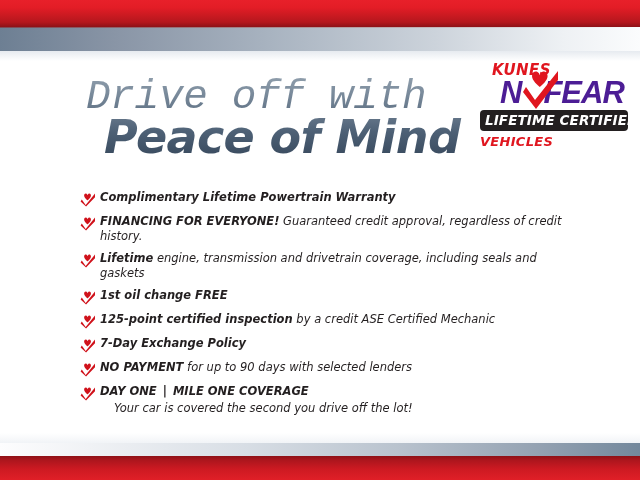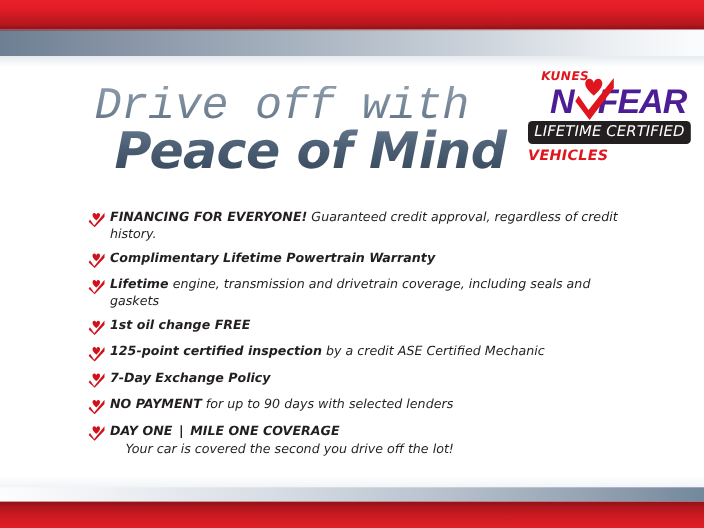--- a/index.html
+++ b/index.html
@@ -112,21 +112,21 @@
     position: absolute;
     left: 480px;
     top: 64px;
     width: 148px;
     text-align: center;
   }
   .logo-kunes {
     font-family: "DejaVu Sans", sans-serif;
     font-weight: bold;
     font-style: italic;
-    font-size: 11px;
+    font-size: 15px;
     letter-spacing: 0.4px;
     color: #e0161f;
     text-align: left;
     margin-left: 12px;
     line-height: 12px;
   }
   .logo-nofear {
     position: relative;
     font-family: Liberation Sans, sans-serif;
     font-weight: bold;
@@ -146,21 +146,21 @@
     top: -6px;
     width: 38px;
     height: 40px;
   }
   .logo-certified {
     margin-top: 1px;
     background: #231f20;
     border-radius: 4px;
     color: #ffffff;
     font-family: "DejaVu Sans", sans-serif;
-    font-weight: normal;
+    font-weight: bold;
     font-style: italic;
     font-size: 13.5px;
     letter-spacing: 0.1px;
     padding: 2px 5px 3px 5px;
     white-space: nowrap;
   }
   .logo-vehicles {
     margin-top: 3px;
     text-align: left;
     font-family: "DejaVu Sans", sans-serif;
@@ -240,28 +240,28 @@
     <div class="logo-certified">LIFETIME CERTIFIED</div>
     <div class="logo-vehicles">VEHICLES</div>
   </div>
 
   <div class="benefits">
       <div class="benefit-row">
         <svg viewBox="0 0 20 18" class="benefit-check">
           <path d="M2 8.5 L7 15.5 L19 0.5 L19 5.5 L7.5 17.5 L0.5 11 Z" fill="#d0121b"></path>
           <path d="M5 3.2 C5 1.2 6.7 0.1 8.1 1 C8.9 1.5 9.3 2.3 9.4 2.8 C9.5 2.3 9.9 1.5 10.7 1 C12.1 0.1 13.8 1.2 13.8 3.2 C13.8 5.8 10.4 8.7 9.4 9.5 C8.4 8.7 5 5.8 5 3.2 Z" fill="#d0121b"></path>
         </svg>
+        <div class="benefit-text"><span class="lead">Complimentary Lifetime Powertrain Warranty</span></div>
+      </div>
+      <div class="benefit-row">
+        <svg viewBox="0 0 20 18" class="benefit-check">
+          <path d="M2 8.5 L7 15.5 L19 0.5 L19 5.5 L7.5 17.5 L0.5 11 Z" fill="#d0121b"></path>
+          <path d="M5 3.2 C5 1.2 6.7 0.1 8.1 1 C8.9 1.5 9.3 2.3 9.4 2.8 C9.5 2.3 9.9 1.5 10.7 1 C12.1 0.1 13.8 1.2 13.8 3.2 C13.8 5.8 10.4 8.7 9.4 9.5 C8.4 8.7 5 5.8 5 3.2 Z" fill="#d0121b"></path>
+        </svg>
         <div class="benefit-text"><span class="lead">FINANCING FOR EVERYONE!</span><span> Guaranteed credit approval, regardless of credit history.</span></div>
-      </div>
-      <div class="benefit-row">
-        <svg viewBox="0 0 20 18" class="benefit-check">
-          <path d="M2 8.5 L7 15.5 L19 0.5 L19 5.5 L7.5 17.5 L0.5 11 Z" fill="#d0121b"></path>
-          <path d="M5 3.2 C5 1.2 6.7 0.1 8.1 1 C8.9 1.5 9.3 2.3 9.4 2.8 C9.5 2.3 9.9 1.5 10.7 1 C12.1 0.1 13.8 1.2 13.8 3.2 C13.8 5.8 10.4 8.7 9.4 9.5 C8.4 8.7 5 5.8 5 3.2 Z" fill="#d0121b"></path>
-        </svg>
-        <div class="benefit-text"><span class="lead">Complimentary Lifetime Powertrain Warranty</span></div>
       </div>
       <div class="benefit-row">
         <svg viewBox="0 0 20 18" class="benefit-check">
           <path d="M2 8.5 L7 15.5 L19 0.5 L19 5.5 L7.5 17.5 L0.5 11 Z" fill="#d0121b"></path>
           <path d="M5 3.2 C5 1.2 6.7 0.1 8.1 1 C8.9 1.5 9.3 2.3 9.4 2.8 C9.5 2.3 9.9 1.5 10.7 1 C12.1 0.1 13.8 1.2 13.8 3.2 C13.8 5.8 10.4 8.7 9.4 9.5 C8.4 8.7 5 5.8 5 3.2 Z" fill="#d0121b"></path>
         </svg>
         <div class="benefit-text"><span class="lead">Lifetime</span><span> engine, transmission and drivetrain coverage, including seals and gaskets</span></div>
       </div>
       <div class="benefit-row">
         <svg viewBox="0 0 20 18" class="benefit-check">

